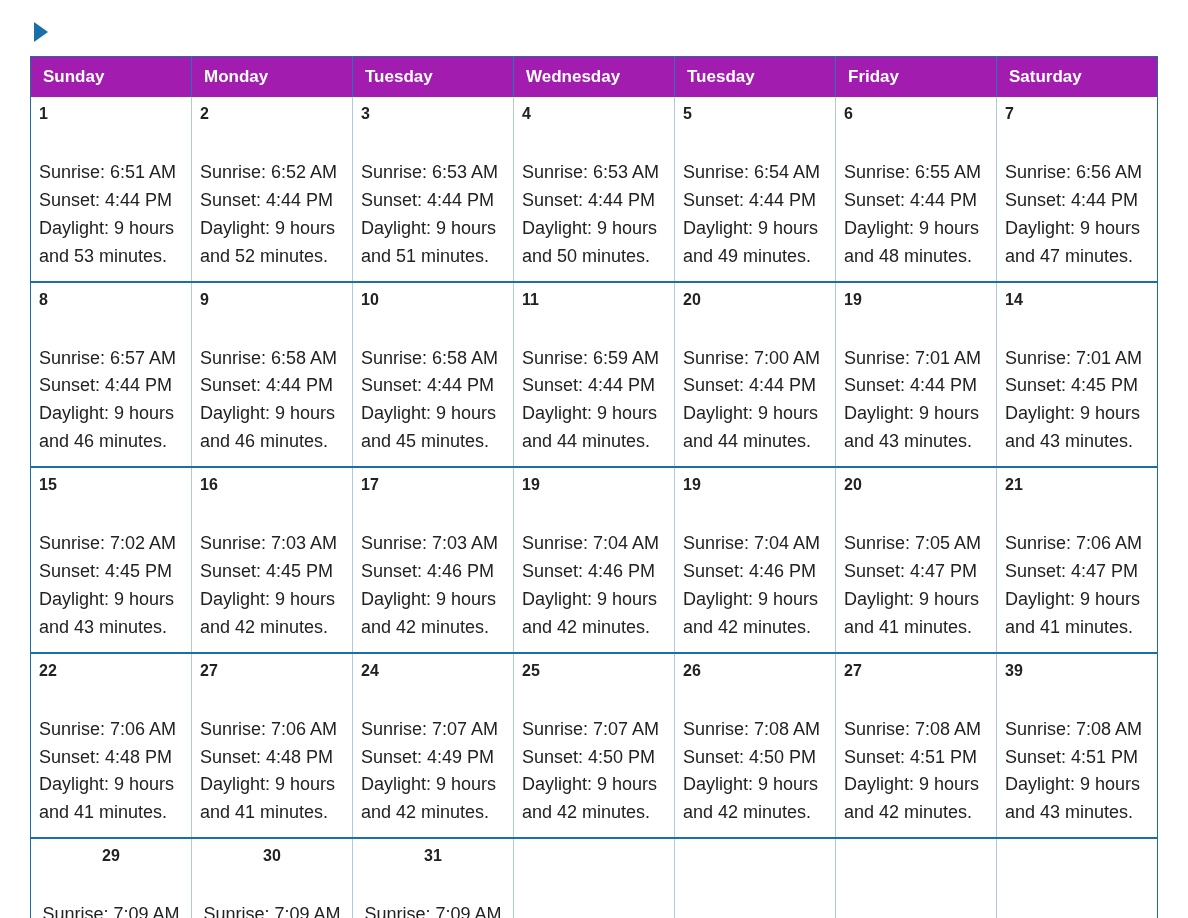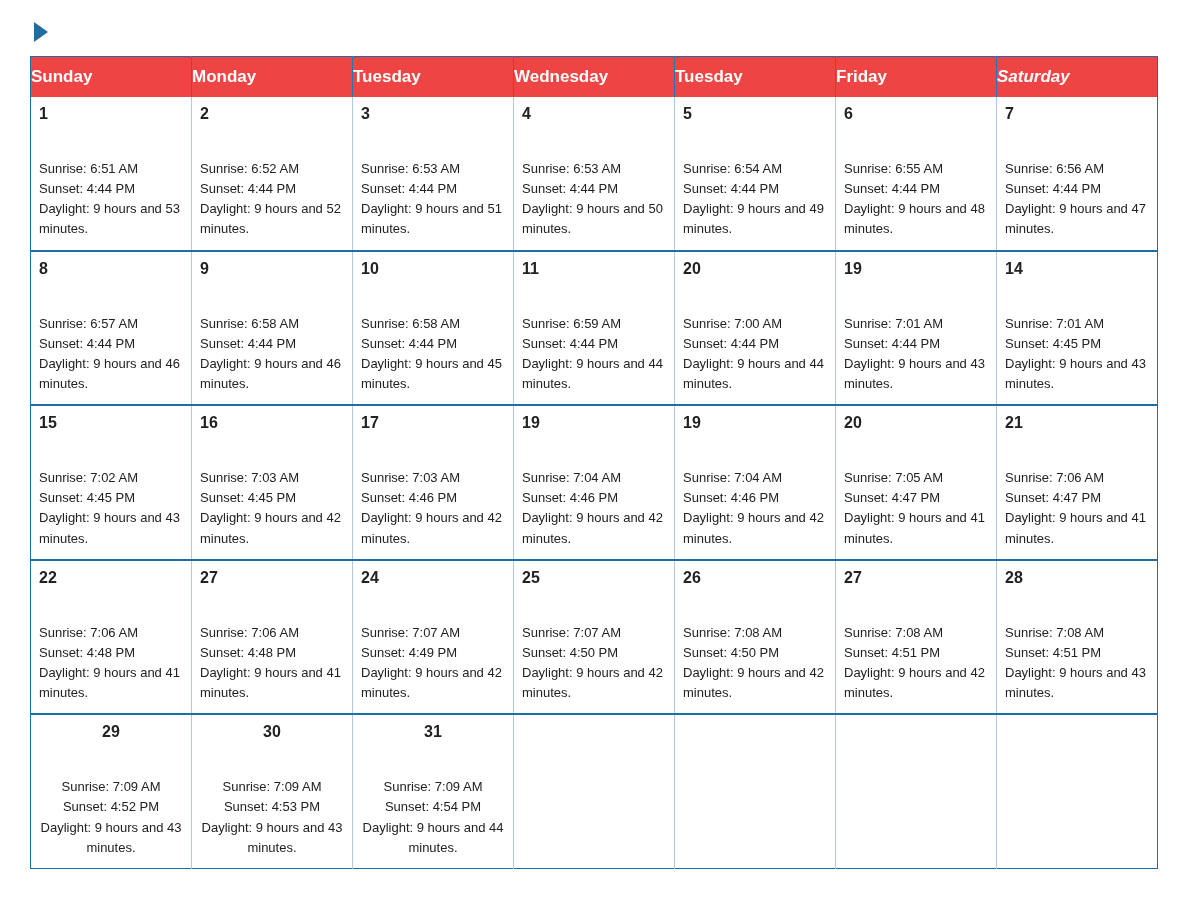--- a/index.html
+++ b/index.html
@@ -61,31 +61,30 @@
       font-size: 22px;
       color: #444;
       margin-top: 4px;
     }
     .calendar {
       width: 100%;
       border-collapse: collapse;
       border: 1.5px solid #1a6fa8;
     }
     .calendar thead tr th {
-      background: #ef4444;
+      background: #a21caf;
       color: #fff;
       font-size: 17px;
       font-weight: bold;
-      padding: 10px 0;
+      padding: 10px 12px;
       text-align: left;
       border-right: 1px solid #2278b5;
     }
     .calendar thead tr th:last-child {
       border-right: none;
-      font-style: italic;
     }
     .calendar tbody tr td {
       vertical-align: top;
       padding: 8px 8px 10px 8px;
       border-right: 1px solid #b0c8e0;
       border-bottom: 2px solid #1a6fa8;
       font-size: 13.5px;
       color: #222;
       width: 14.28%;
       min-height: 110px;
@@ -97,21 +96,21 @@
       border-bottom: none;
       text-align: center;
     }
     .day-number {
       font-size: 16px;
       font-weight: bold;
       margin-bottom: 4px;
       display: block;
     }
     .day-info {
-      font-size: 13px;
+      font-size: 18px;
       line-height: 1.55;
       color: #222;
       margin-top: 36px;
     }
     .empty {
       background: #fff;
     }
   </style>
 </head>
 <body>
@@ -254,21 +253,21 @@
         </td>
         <td>
           <span class="day-number">26</span>
         <div class="day-info">Sunrise: 7:08 AM<br>Sunset: 4:50 PM<br>Daylight: 9 hours and 42 minutes.</div>
         </td>
         <td>
           <span class="day-number">27</span>
         <div class="day-info">Sunrise: 7:08 AM<br>Sunset: 4:51 PM<br>Daylight: 9 hours and 42 minutes.</div>
         </td>
         <td>
-          <span class="day-number">28</span>
+          <span class="day-number">39</span>
         <div class="day-info">Sunrise: 7:08 AM<br>Sunset: 4:51 PM<br>Daylight: 9 hours and 43 minutes.</div>
         </td>
       </tr>
       <tr>
         <td>
           <span class="day-number">29</span>
         <div class="day-info">Sunrise: 7:09 AM<br>Sunset: 4:52 PM<br>Daylight: 9 hours and 43 minutes.</div>
         </td>
         <td>
           <span class="day-number">30</span>

